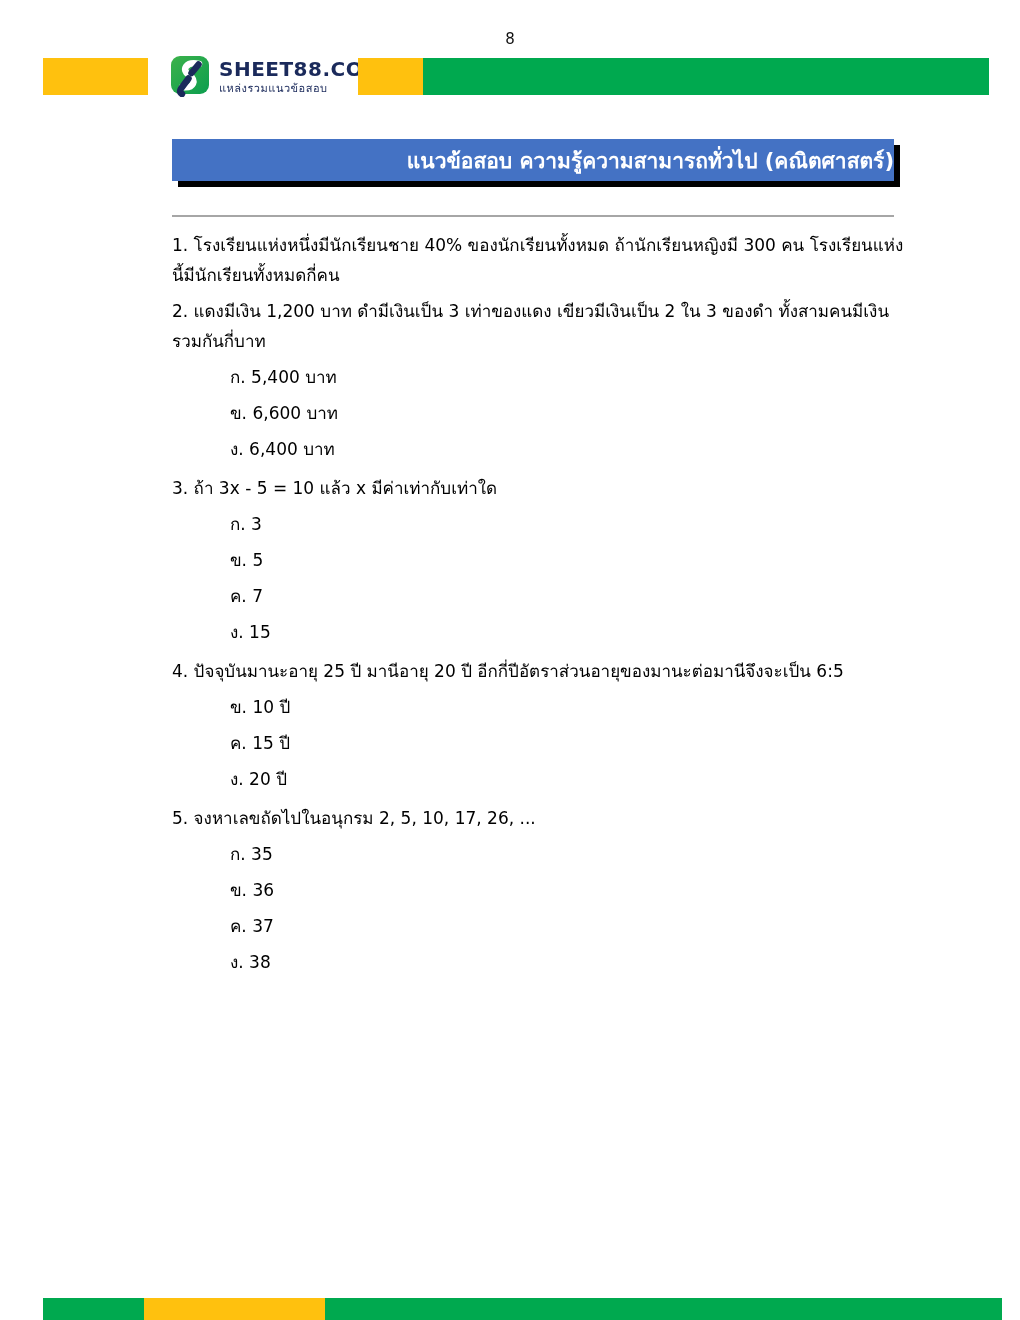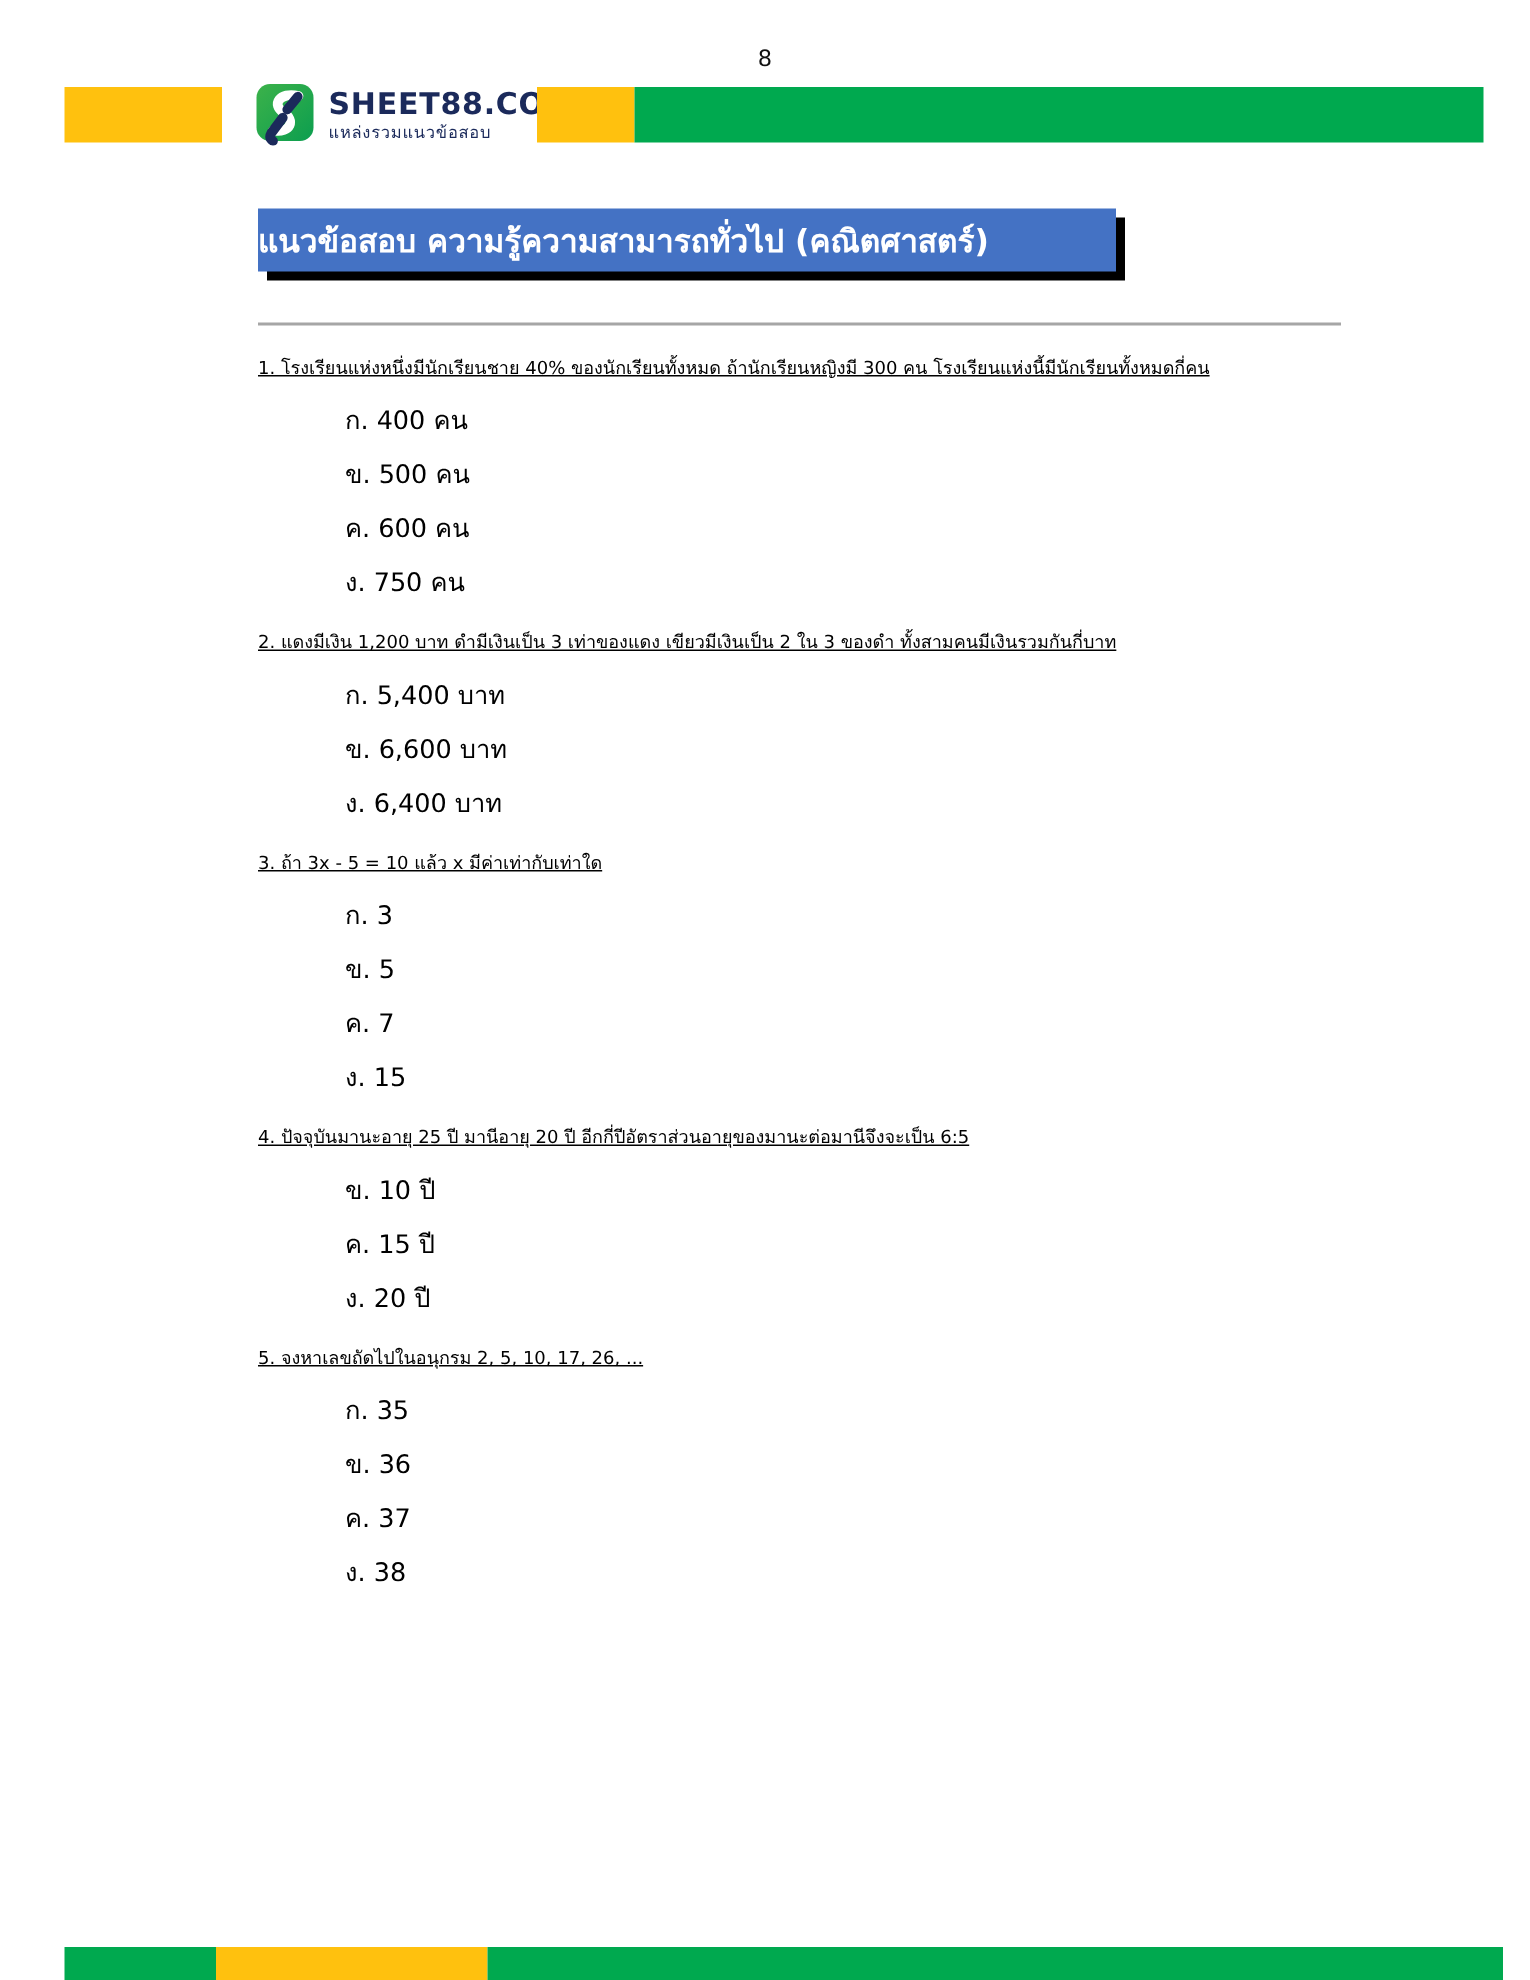--- a/index.html
+++ b/index.html
@@ -16,32 +16,32 @@
   .bar-yellow-left{left:43px;width:105px;background:var(--yellow);}
   .bar-yellow-mid{left:358px;width:65px;background:var(--yellow);}
   .bar-green-right{left:423px;width:566px;background:var(--green);}
   .logo{position:absolute;left:170px;top:-3px;display:flex;align-items:center;gap:9px;}
   .logo-icon{width:40px;height:42px;display:block;}
   .logo-text{display:flex;flex-direction:column;line-height:1;}
   .logo-brand{font-size:20px;font-weight:bold;color:var(--navy);letter-spacing:.5px;}
   .logo-tagline{font-size:11px;color:var(--navy);margin-top:4px;letter-spacing:.5px;}
   
   .banner{
-    position:absolute;top:139px;left:172px;width:572px;height:42px;
+    position:absolute;top:139px;left:172px;width:722px;height:42px;
     background:var(--banner-blue);box-shadow:6px 6px 0 #000;
-    display:flex;align-items:center;justify-content:flex-start;
+    display:flex;align-items:center;justify-content:flex-end;
     color:#fff;font-size:21px;font-weight:bold;
   }
   
   .divider{position:absolute;top:215px;left:172px;width:722px;height:0;
     border-top:2px solid #a6a6a6;}
   
   .content{position:absolute;top:226px;left:172px;width:742px;}
   .question-block{margin:0 0 6px 0;}
-  .question-text{font-size:12px;line-height:30px;margin:4px 0 3px 0;text-decoration:underline;}
+  .question-text{font-size:17px;line-height:30px;margin:4px 0 3px 0;}
   .option{font-size:17px;line-height:36px;padding-left:58px;}
   
   .footer-band{position:absolute;left:0;bottom:0;width:1020px;height:22px;}
   .fbar{position:absolute;top:0;bottom:0;}
   .fbar-green-left{left:43px;width:101px;background:var(--green);}
   .fbar-yellow{left:144px;width:181px;background:var(--yellow);}
   .fbar-green-right{left:325px;width:677px;background:var(--green);}
 </style>
 </head>
 <body>
@@ -76,27 +76,20 @@
 
   <div class="banner">
     <span>แนวข้อสอบ ความรู้ความสามารถทั่วไป (คณิตศาสตร์)</span>
   </div>
 
   <div class="divider"></div>
 
   <div class="content">
   <div class="question-block">
     <div class="question-text">1. โรงเรียนแห่งหนึ่งมีนักเรียนชาย 40% ของนักเรียนทั้งหมด ถ้านักเรียนหญิงมี 300 คน โรงเรียนแห่งนี้มีนักเรียนทั้งหมดกี่คน</div>
-    <div>
-
-    <div class="option">ก. 400 คน</div>
-          <div class="option">ข. 500 คน</div>
-          <div class="option">ค. 600 คน</div>
-          <div class="option">ง. 750 คน</div>
-        </div>
   </div>
 
   <div class="question-block">
     <div class="question-text">2. แดงมีเงิน 1,200 บาท ดำมีเงินเป็น 3 เท่าของแดง เขียวมีเงินเป็น 2 ใน 3 ของดำ ทั้งสามคนมีเงินรวมกันกี่บาท</div>
     <div>
 
     <div class="option">ก. 5,400 บาท</div>
           <div class="option">ข. 6,600 บาท</div>
           <div class="option">ง. 6,400 บาท</div>
         </div>

